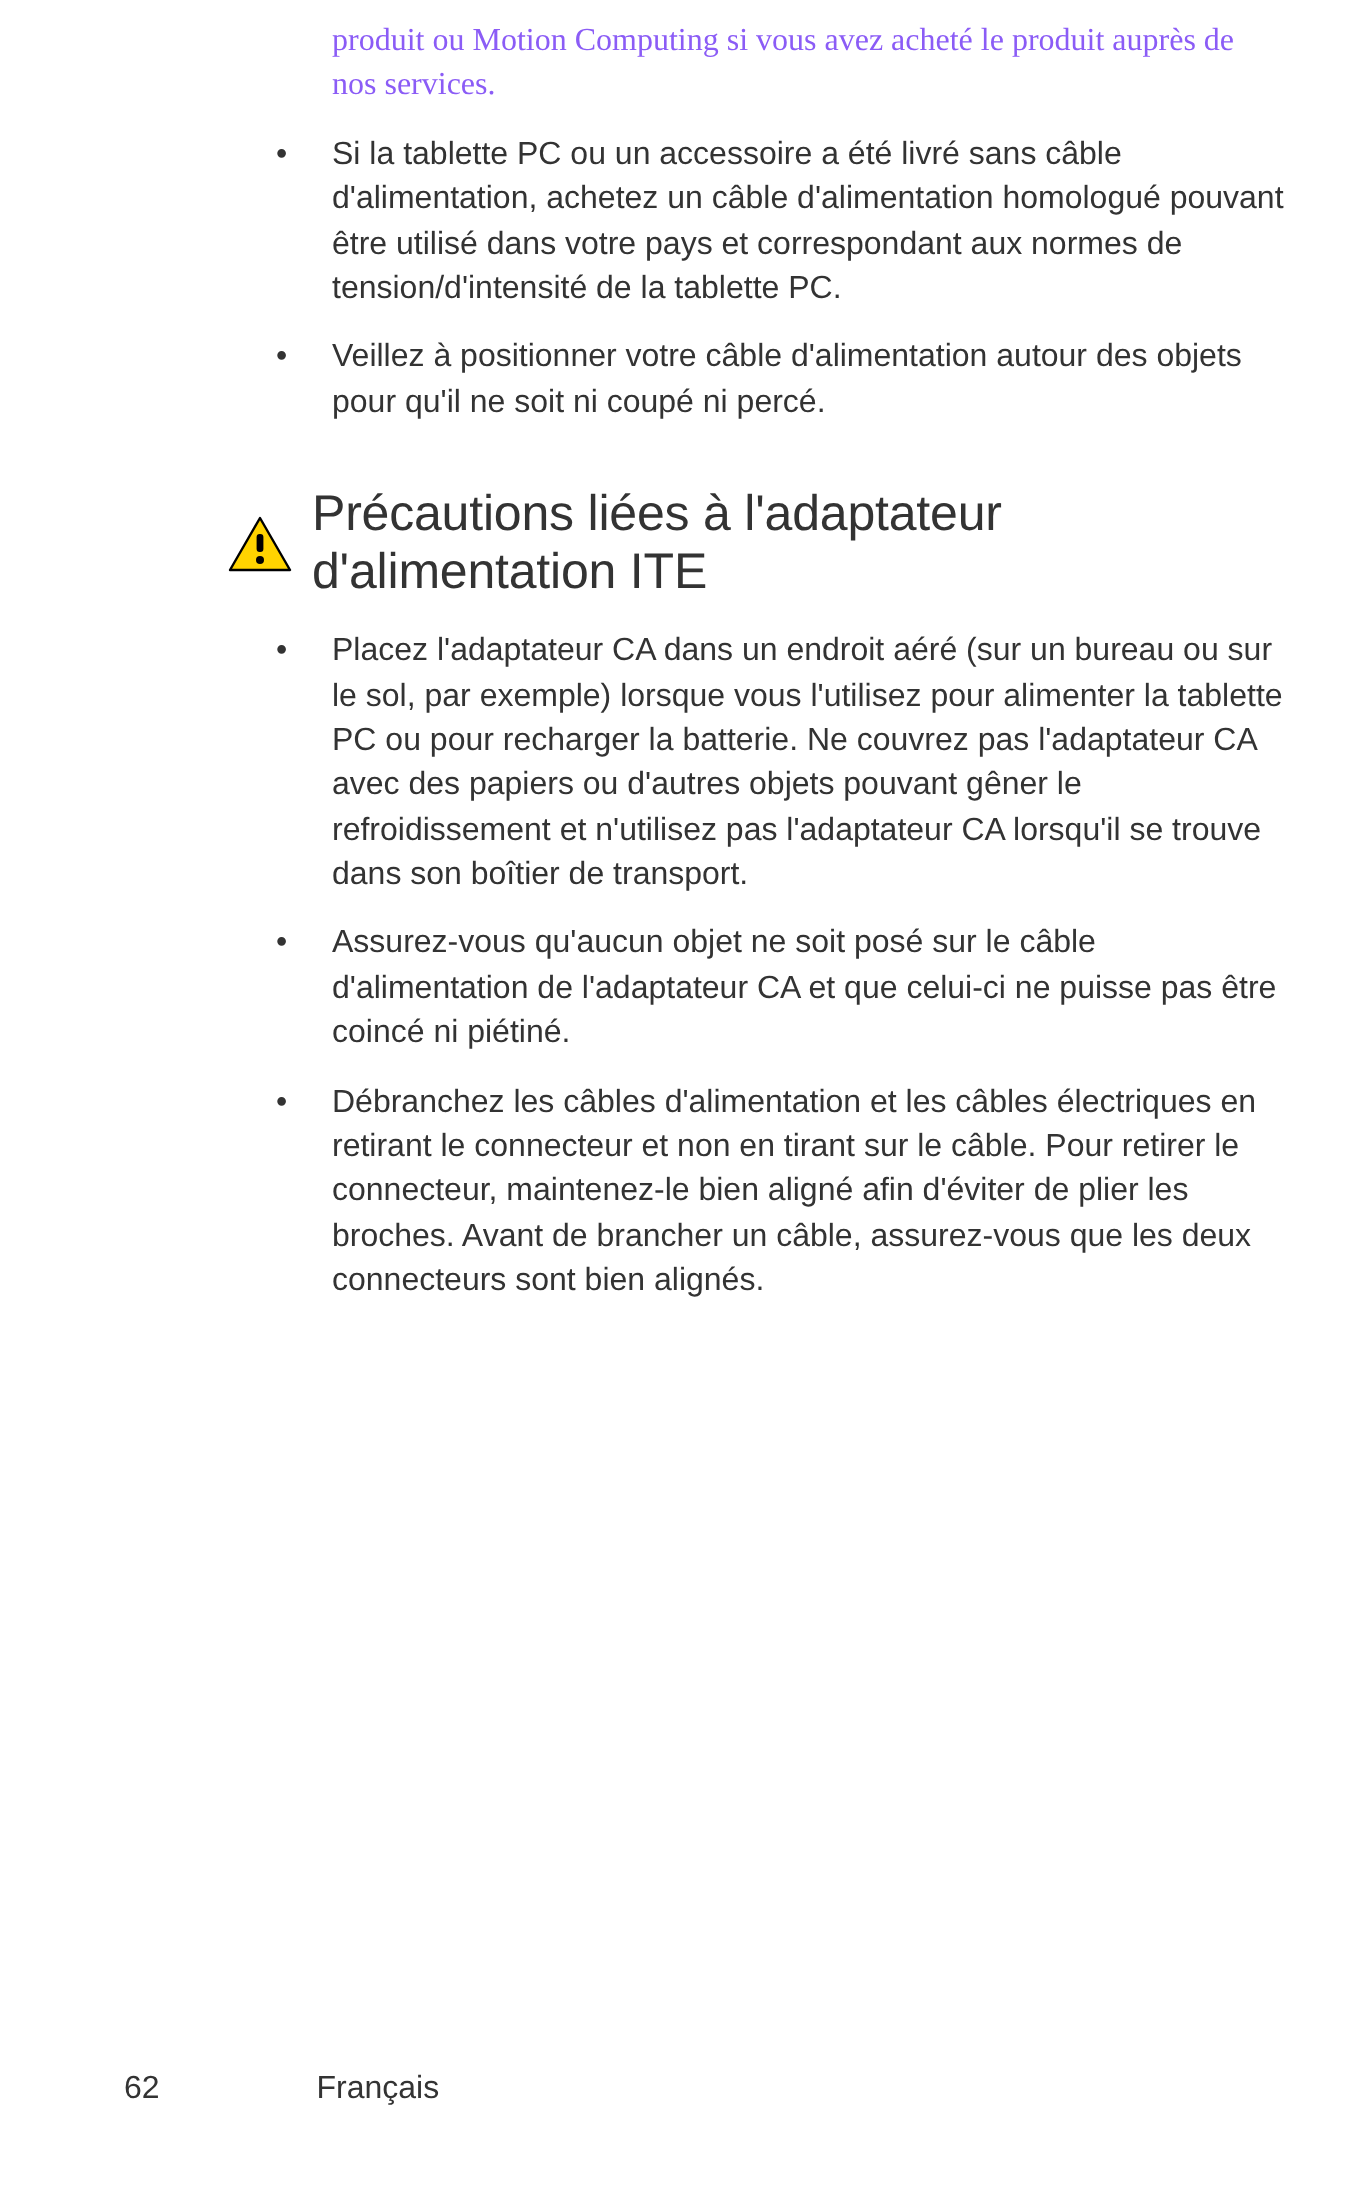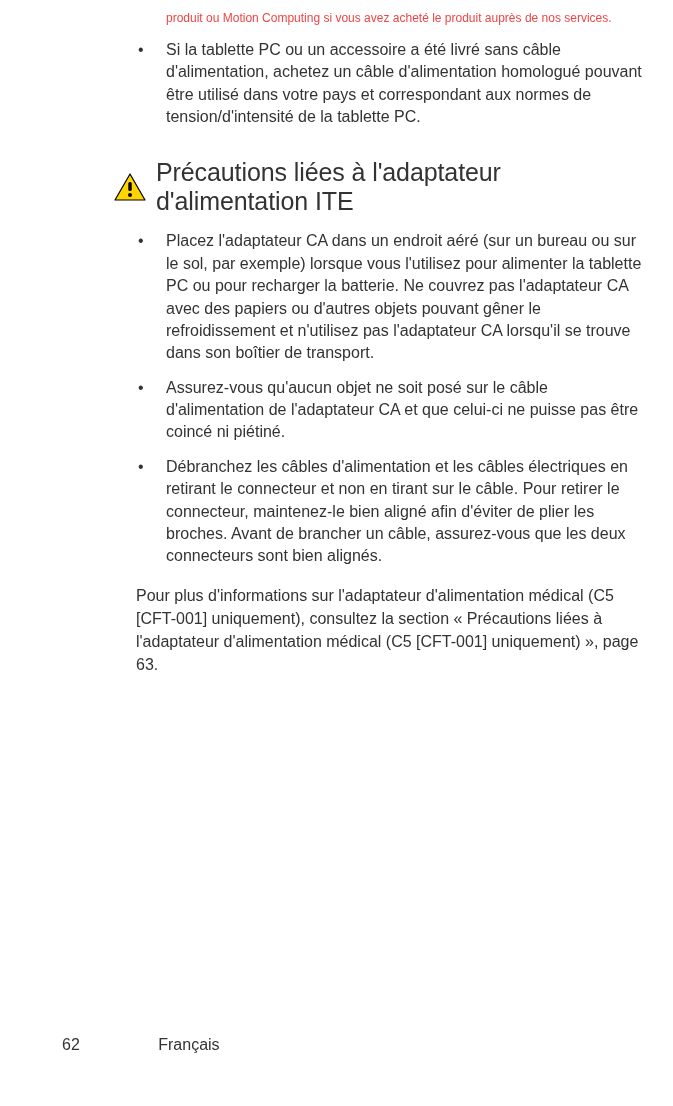--- a/index.html
+++ b/index.html
@@ -35,25 +35,26 @@
     }
     ul.bullets > li::before {
       content: "•";
       position: absolute;
       left: 2px;
       top: 0;
       font-size: 16px;
       color: #333;
     }
     .frag {
-      font-size: 12px;
+      font-size: 16px;
       line-height: 1.4;
-      color: #ef4444;
+      color: #8b5cf6;
       padding-left: 30px;
       margin-bottom: 12px;
+      font-family: Liberation Serif, serif;
     }
     .heading-row {
       display: flex;
       align-items: center;
       margin-top: 30px;
       margin-bottom: 14px;
       margin-left: -22px;
     }
     .heading-text {
       font-size: 25px;
@@ -88,40 +89,40 @@
 </head>
 <body>
 
 <div class="page">
   <div class="content">
 
     <div class="frag">produit ou Motion Computing si vous avez acheté le produit auprès de nos services.</div>
 
     <ul class="bullets">
       <li>Si la tablette PC ou un accessoire a été livré sans câble d'alimentation, achetez un câble d'alimentation homologué pouvant être utilisé dans votre pays et correspondant aux normes de tension/d'intensité de la tablette PC.</li>
+      <li>Veillez à positionner votre câble d'alimentation autour des objets pour qu'il ne soit ni coupé ni percé.</li>
     </ul>
 
     <div class="heading-row">
       <span class="warn-icon">
         <svg viewBox="0 0 32 28" width="32" height="28">
           <polygon points="16,1 31,27 1,27" fill="#ffd400" stroke="#000" stroke-width="1.2" stroke-linejoin="round"></polygon>
           <rect x="14.3" y="9" width="3.4" height="9" rx="1.5" fill="#000"></rect>
           <circle cx="16" cy="22" r="2" fill="#000"></circle>
         </svg>
       </span>
       <span class="heading-text">Précautions liées à l'adaptateur d'alimentation ITE</span>
     </div>
 
     <ul class="bullets">
       <li>Placez l'adaptateur CA dans un endroit aéré (sur un bureau ou sur le sol, par exemple) lorsque vous l'utilisez pour alimenter la tablette PC ou pour recharger la batterie. Ne couvrez pas l'adaptateur CA avec des papiers ou d'autres objets pouvant gêner le refroidissement et n'utilisez pas l'adaptateur CA lorsqu'il se trouve dans son boîtier de transport.</li>
       <li>Assurez-vous qu'aucun objet ne soit posé sur le câble d'alimentation de l'adaptateur CA et que celui-ci ne puisse pas être coincé ni piétiné.</li>
       <li>Débranchez les câbles d'alimentation et les câbles électriques en retirant le connecteur et non en tirant sur le câble. Pour retirer le connecteur, maintenez-le bien aligné afin d'éviter de plier les broches. Avant de brancher un câble, assurez-vous que les deux connecteurs sont bien alignés.</li>
     </ul>
 
-    <div class="closing">Pour plus d'informations sur l'adaptateur d'alimentation médical (C5 [CFT-001] uniquement), consultez la section « Précautions liées à l'adaptateur d'alimentation médical (C5 [CFT-001] uniquement) », page 63.</div>
 
   </div>
 
   <div class="footer">
     <span>62</span>
     <span class="lang">Français</span>
   </div>
 </div>
 
 </body></html>

